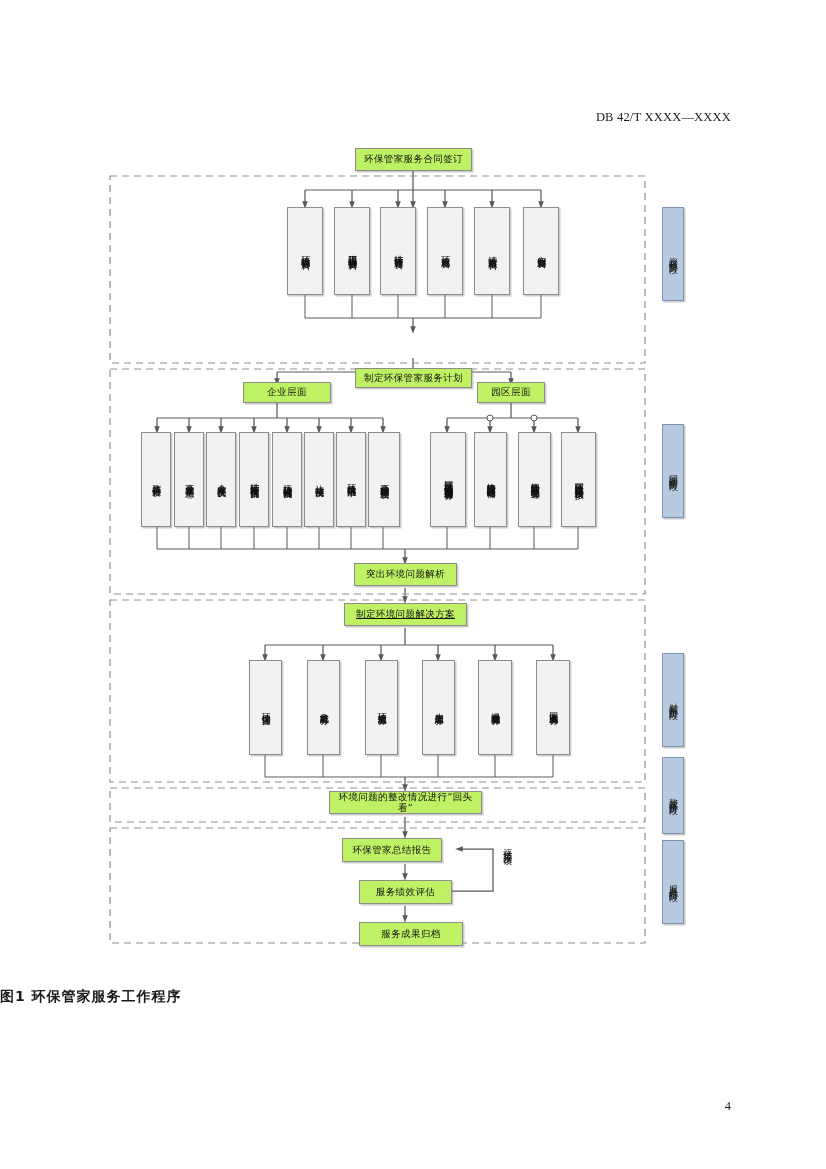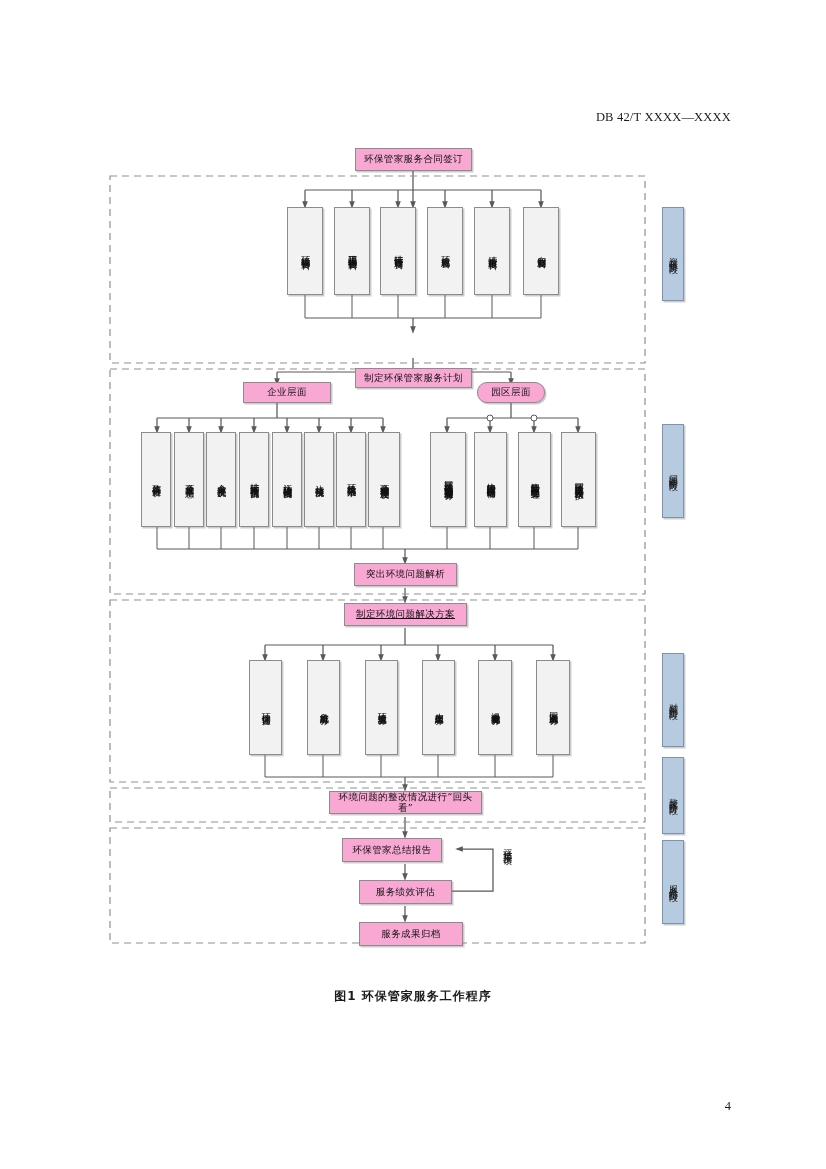--- a/index.html
+++ b/index.html
@@ -3,38 +3,38 @@
 <meta charset="utf-8">
 <style>
   html,body{margin:0;padding:0;background:#fff;}
   body{width:826px;height:1169px;position:relative;
        font-family:"Liberation Serif","DejaVu Serif",serif;color:#1a1a1a;}
 
   
   #doc-header{position:absolute;top:110px;right:95px;font-size:12.5px;
        font-family:Liberation Serif, serif;letter-spacing:.2px;}
   #page-number{position:absolute;bottom:55px;right:95px;font-size:12.5px;}
-  #figure-caption{position:absolute;top:988px;left:0;width:826px;text-align:center;
-       font-size:12px;font-weight:bold;letter-spacing:1px;
+  #figure-caption{position:absolute;top:988px;left:0;width:826px;
+       font-size:14px;font-weight:bold;letter-spacing:1px;
        font-family:"DejaVu Sans","Liberation Sans",sans-serif;}
 
   
   #chart{position:absolute;left:0;top:0;width:826px;height:970px;}
   #chart svg{position:absolute;left:0;top:0;width:826px;height:970px;overflow:visible;}
 
   
   .node{position:absolute;box-sizing:border-box;border:1px solid #8c8c8c;
         background:#f2f2f2;display:flex;align-items:center;justify-content:center;
         text-align:center;color:#111;line-height:1.12;
         font-family:"DejaVu Sans","Liberation Sans",sans-serif;
         box-shadow:1.5px 1.5px 0 rgba(120,120,120,.38);}
   .node.horiz{font-size:9.5px;letter-spacing:.4px;padding:0 6px;}
   .node.vert{writing-mode:vertical-rl;text-orientation:upright;
         font-size:9px;letter-spacing:.6px;line-height:1.25;padding:7px 0;}
-  .node.plain{background:#f9a8d4;}
+  .node.plain{background:#bef264;}
 
   
   .stage{position:absolute;box-sizing:border-box;border:1px solid #7d93ad;
         background:#b6cbe0;writing-mode:vertical-rl;text-orientation:upright;
         display:flex;align-items:center;justify-content:center;
         font-size:9px;letter-spacing:1.5px;color:#1b1b1b;
         font-family:"DejaVu Sans","Liberation Sans",sans-serif;
         box-shadow:1.5px 1.5px 0 rgba(120,120,120,.38);}
 
   
@@ -152,21 +152,21 @@
   <div class="node vert" style="left:287px;top:207px;width:36px;height:88px;">环境影响评价资料</div>
   <div class="node vert" style="left:334px;top:207px;width:36px;height:88px;">竣工环境保护验收资料</div>
   <div class="node vert" style="left:380px;top:207px;width:36px;height:88px;">排污许可证管理资料</div>
   <div class="node vert" style="left:427px;top:207px;width:36px;height:88px;">环境应急资料</div>
   <div class="node vert" style="left:474px;top:207px;width:36px;height:88px;">清洁生产审核资料</div>
   <div class="node vert" style="left:523px;top:207px;width:36px;height:88px;">自行监测资料</div>
 
   <div class="node horiz plain" style="left:355px;top:332px;width:117px;height:20px;margin-top:36px;">制定环保管家服务计划</div>
 
   <div class="node horiz plain" style="left:243px;top:382px;width:88px;height:21px;">企业层面</div>
-  <div class="node horiz plain" style="left:477px;top:382px;width:68px;height:21px;border-radius:10px;">园区层面</div>
+  <div class="node horiz plain" style="left:477px;top:382px;width:68px;height:21px;">园区层面</div>
 
   <div class="node vert" style="left:141px;top:432px;width:30px;height:95px;">政策符合性分析</div>
   <div class="node vert" style="left:174px;top:432px;width:30px;height:95px;">企业环保基本信息</div>
   <div class="node vert" style="left:206px;top:432px;width:30px;height:95px;">企业基本生产状况</div>
   <div class="node vert" style="left:239px;top:432px;width:30px;height:95px;">排污许可证制度执行情况</div>
   <div class="node vert" style="left:272px;top:432px;width:30px;height:95px;">污染防治设施运行情况</div>
   <div class="node vert" style="left:304px;top:432px;width:30px;height:95px;">达标排放情况</div>
   <div class="node vert" style="left:336px;top:432px;width:30px;height:95px;">环境风险防范水平</div>
   <div class="node vert" style="left:368px;top:432px;width:32px;height:95px;">企业环境管理制度建设</div>
 

